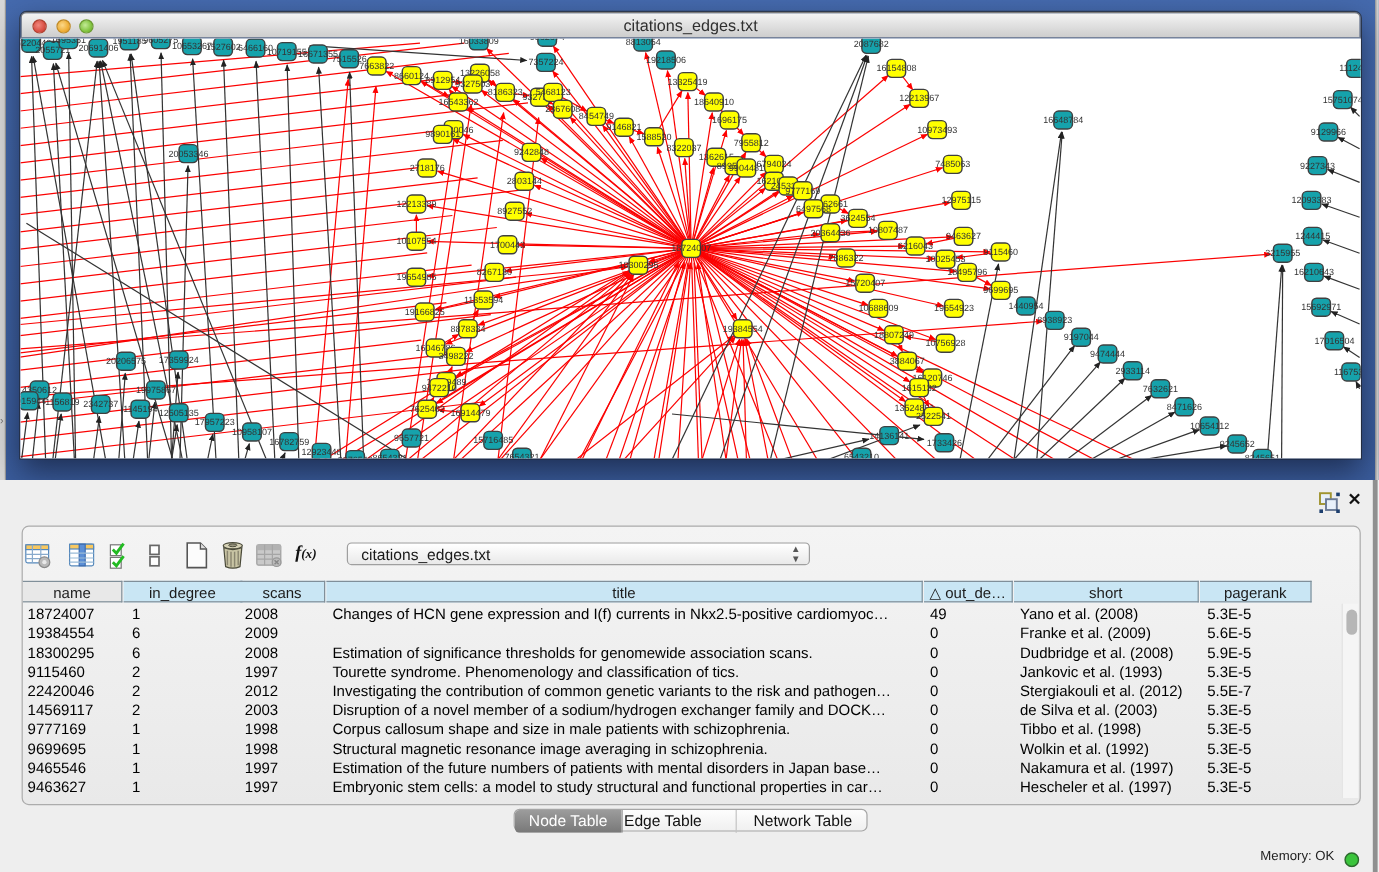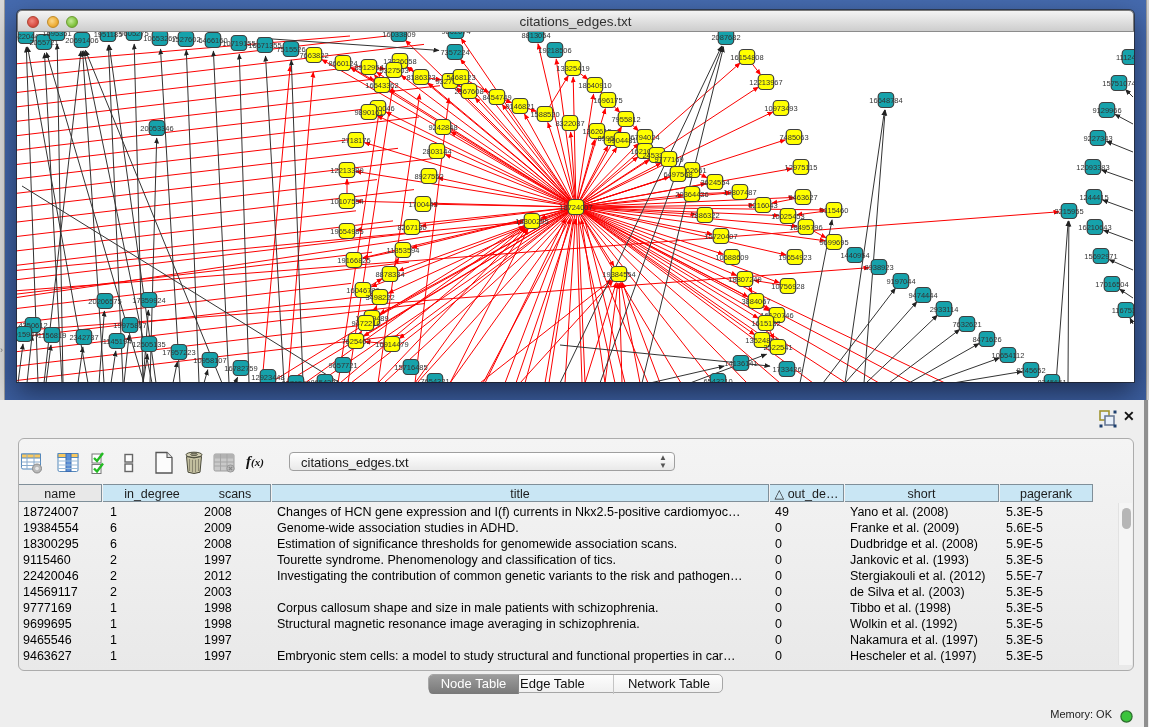--- a/index.html
+++ b/index.html
@@ -664,21 +664,20 @@
       <span style="left:204px">2008</span>
       <span style="left:277px">Changes of HCN gene expression and I(f) currents in Nkx2.5-positive cardiomyoc…</span>
       <span style="left:775px">49</span>
       <span style="left:850px">Yano et al. (2008)</span>
       <span style="left:1006px">5.3E-5</span>
     </div>
 <div class="tr" style="top:120px">
       <span style="left:23px">19384554</span>
       <span style="left:110px">6</span>
       <span style="left:204px">2009</span>
-      <span style="left:277px">Genome-wide association studies in ADHD.</span>
       <span style="left:775px">0</span>
       <span style="left:850px">Franke et al. (2009)</span>
       <span style="left:1006px">5.6E-5</span>
     </div>
 <div class="tr" style="top:136px">
       <span style="left:23px">18300295</span>
       <span style="left:110px">6</span>
       <span style="left:204px">2008</span>
       <span style="left:277px">Estimation of significance thresholds for genomewide association scans.</span>
       <span style="left:775px">0</span>
@@ -700,20 +699,21 @@
       <span style="left:204px">2012</span>
       <span style="left:277px">Investigating the contribution of common genetic variants to the risk and pathogen…</span>
       <span style="left:775px">0</span>
       <span style="left:850px">Stergiakouli et al. (2012)</span>
       <span style="left:1006px">5.5E-7</span>
     </div>
 <div class="tr" style="top:184px">
       <span style="left:23px">14569117</span>
       <span style="left:110px">2</span>
       <span style="left:204px">2003</span>
+      <span style="left:277px">Disruption of a novel member of a sodium/hydrogen exchanger family and DOCK…</span>
       <span style="left:775px">0</span>
       <span style="left:850px">de Silva et al. (2003)</span>
       <span style="left:1006px">5.3E-5</span>
     </div>
 <div class="tr" style="top:200px">
       <span style="left:23px">9777169</span>
       <span style="left:110px">1</span>
       <span style="left:204px">1998</span>
       <span style="left:277px">Corpus callosum shape and size in male patients with schizophrenia.</span>
       <span style="left:775px">0</span>
@@ -726,20 +726,21 @@
       <span style="left:204px">1998</span>
       <span style="left:277px">Structural magnetic resonance image averaging in schizophrenia.</span>
       <span style="left:775px">0</span>
       <span style="left:850px">Wolkin et al. (1992)</span>
       <span style="left:1006px">5.3E-5</span>
     </div>
 <div class="tr" style="top:232px">
       <span style="left:23px">9465546</span>
       <span style="left:110px">1</span>
       <span style="left:204px">1997</span>
+      <span style="left:277px">Estimation of the future numbers of patients with mental disorders in Japan base…</span>
       <span style="left:775px">0</span>
       <span style="left:850px">Nakamura et al. (1997)</span>
       <span style="left:1006px">5.3E-5</span>
     </div>
 <div class="tr" style="top:248px">
       <span style="left:23px">9463627</span>
       <span style="left:110px">1</span>
       <span style="left:204px">1997</span>
       <span style="left:277px">Embryonic stem cells: a model to study structural and functional properties in car…</span>
       <span style="left:775px">0</span>

